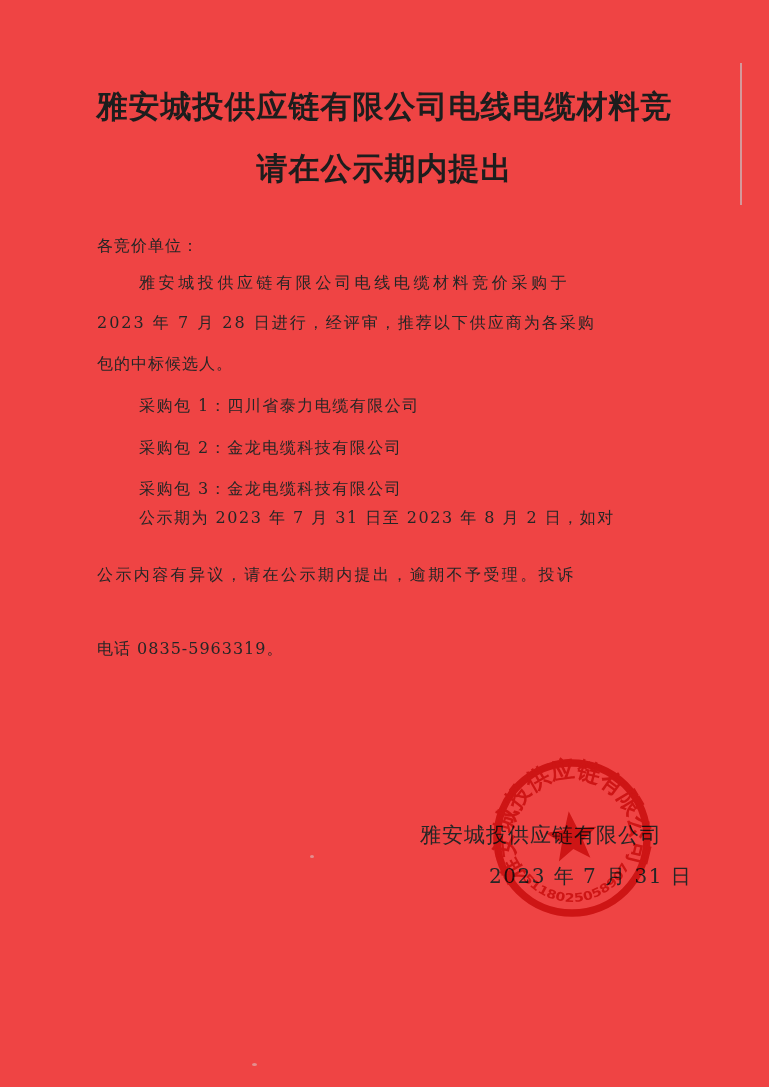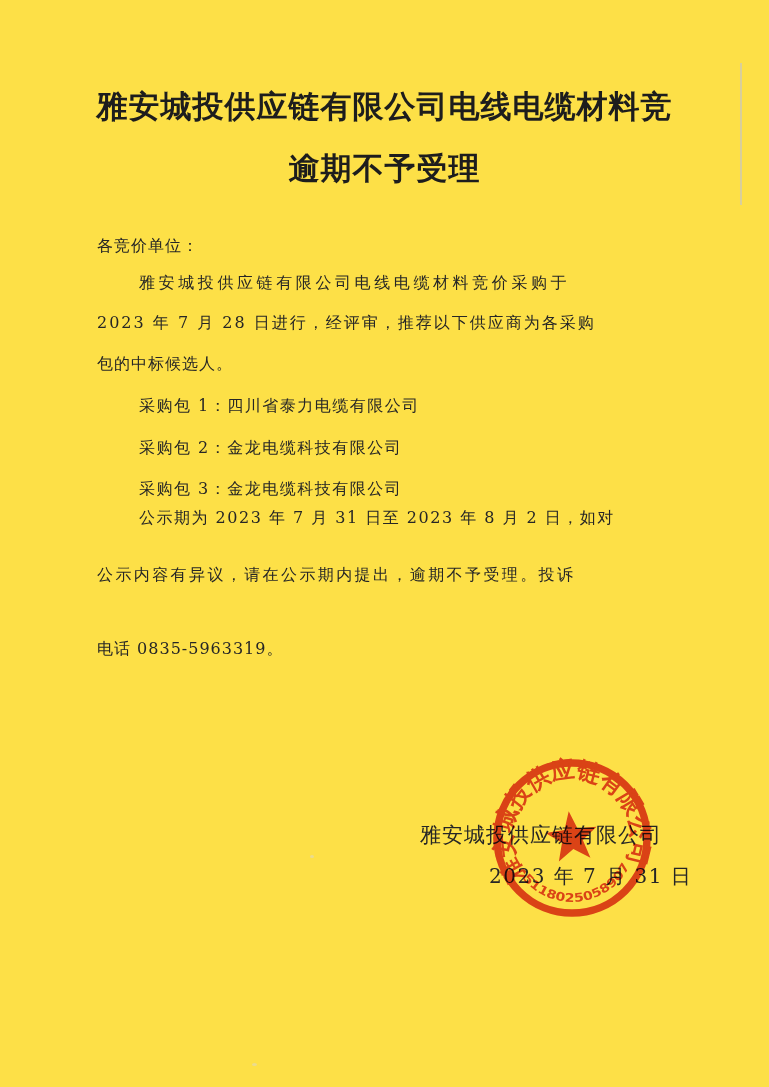--- a/index.html
+++ b/index.html
@@ -1,20 +1,20 @@
 <!DOCTYPE html>
 <html><head>
 <meta charset="utf-8">
 <style>
   html,body { margin:0; padding:0; background:#e8e8e8; }
   .page {
     position:relative;
     width:769px; height:1087px;
     margin:0 auto;
-    background:#fde047;
+    background:#ef4444;
     font-family:"DejaVu Serif","Liberation Serif",serif;
     color:#2a2a2a;
     overflow:hidden;
   }
   .title-line {
     position:absolute; left:0; width:769px;
     text-align:center;
     font-weight:bold;
     font-size:31px;
     color:#1d1d1d;
@@ -76,21 +76,21 @@
   .speck { position:absolute; background:#d8d8d8; border-radius:50%; opacity:0.5; }
   #speck1 { left:252px; top:1063px; width:5px; height:3px; }
   #speck2 { left:310px; top:855px;  width:4px; height:3px; }
 </style>
 </head>
 <body>
 
 <div class="page">
 
   <div class="title-line" id="title-line-1">雅安城投供应链有限公司电线电缆材料竞</div>
-  <div class="title-line" id="title-line-2">逾期不予受理</div>
+  <div class="title-line" id="title-line-2">请在公示期内提出</div>
 
   <div class="bline ls1" id="bl0">各竞价单位：</div>
   <div class="bline ind ls35" id="bl1">雅安城投供应链有限公司电线电缆材料竞价采购于</div>
   <div class="bline ls2" id="bl2">2023 年 7 月 28 日进行，经评审，推荐以下供应商为各采购</div>
   <div class="bline ls1" id="bl3">包的中标候选人。</div>
   <div class="bline ind ls15" id="bl4">采购包 1：四川省泰力电缆有限公司</div>
   <div class="bline ind ls15" id="bl5">采购包 2：金龙电缆科技有限公司</div>
   <div class="bline ind ls15" id="bl6">采购包 3：金龙电缆科技有限公司</div>
   <div class="bline ind ls15" id="bl7">公示期为 2023 年 7 月 31 日至 2023 年 8 月 2 日，如对</div>
   <div class="bline ls25" id="bl8">公示内容有异议，请在公示期内提出，逾期不予受理。投诉</div>

